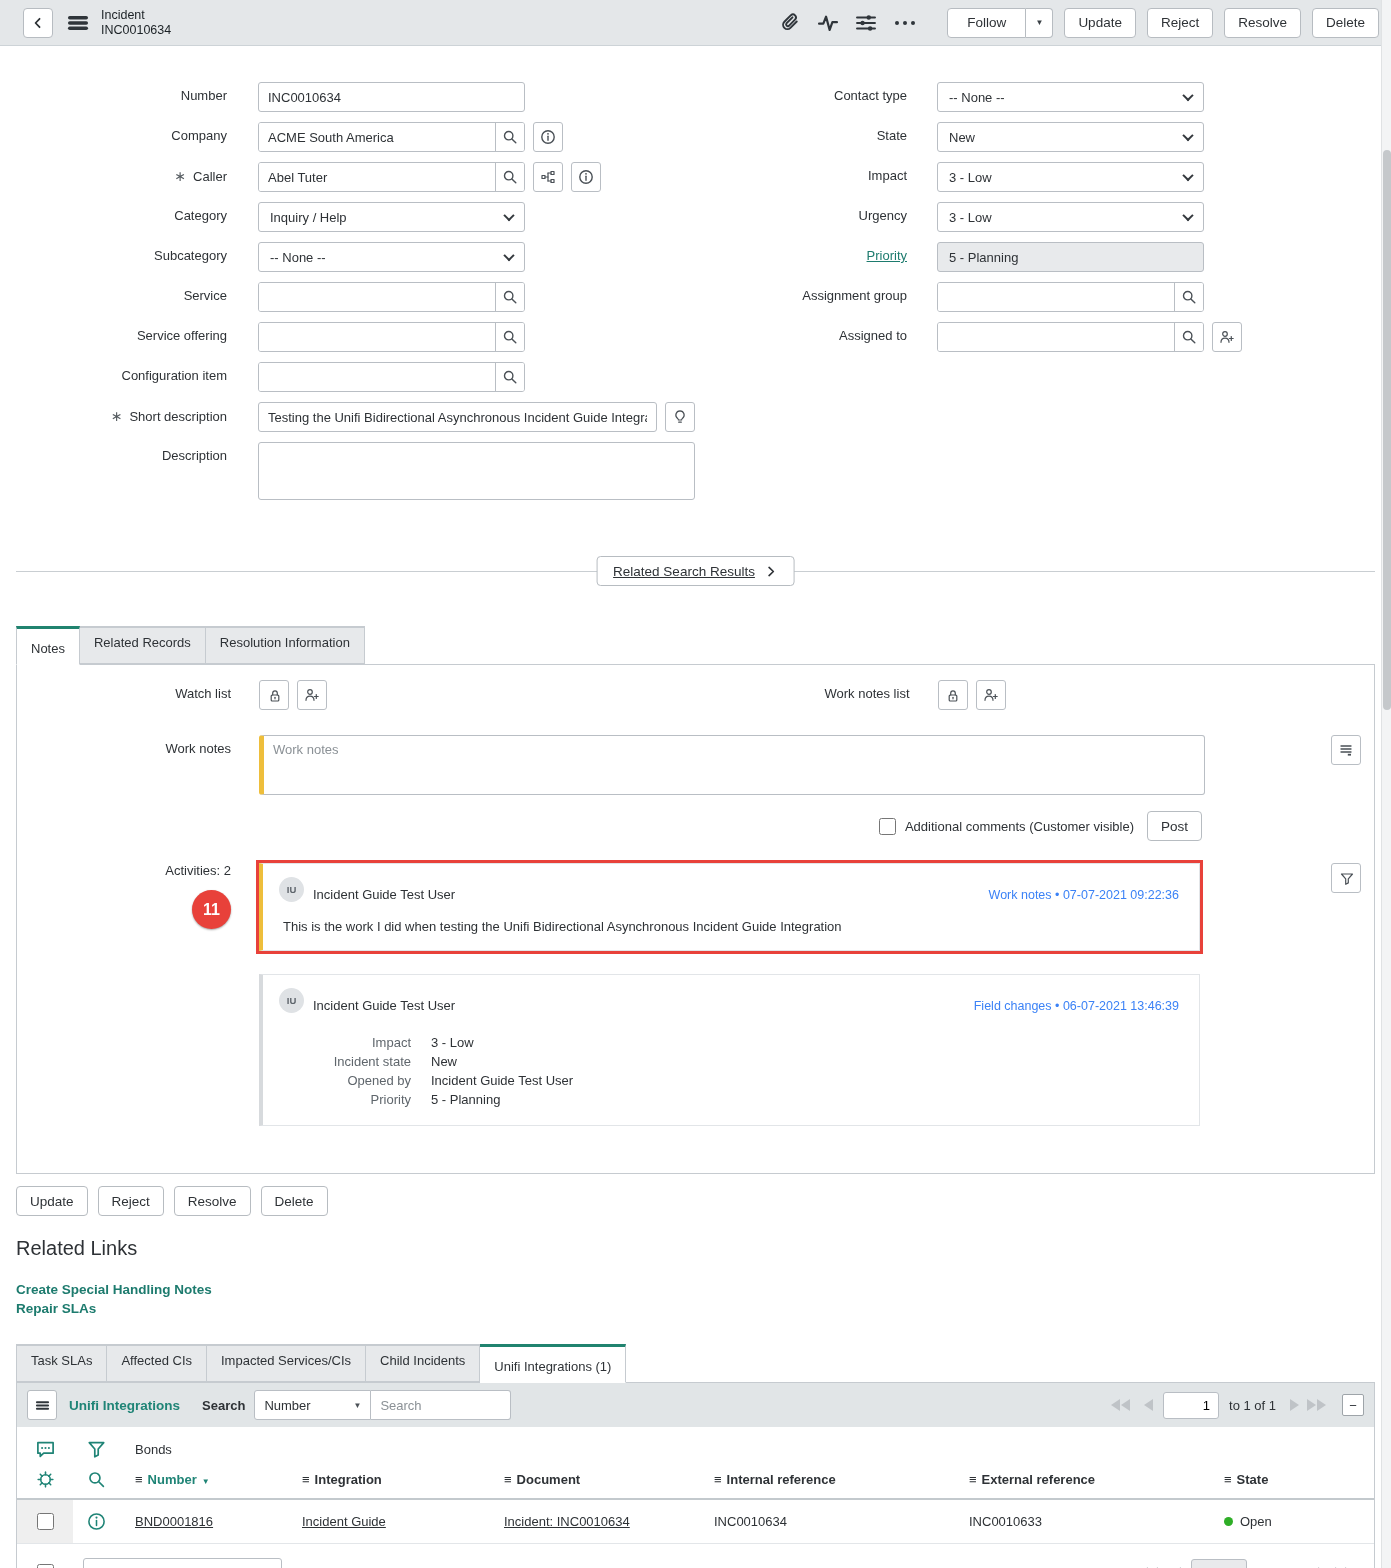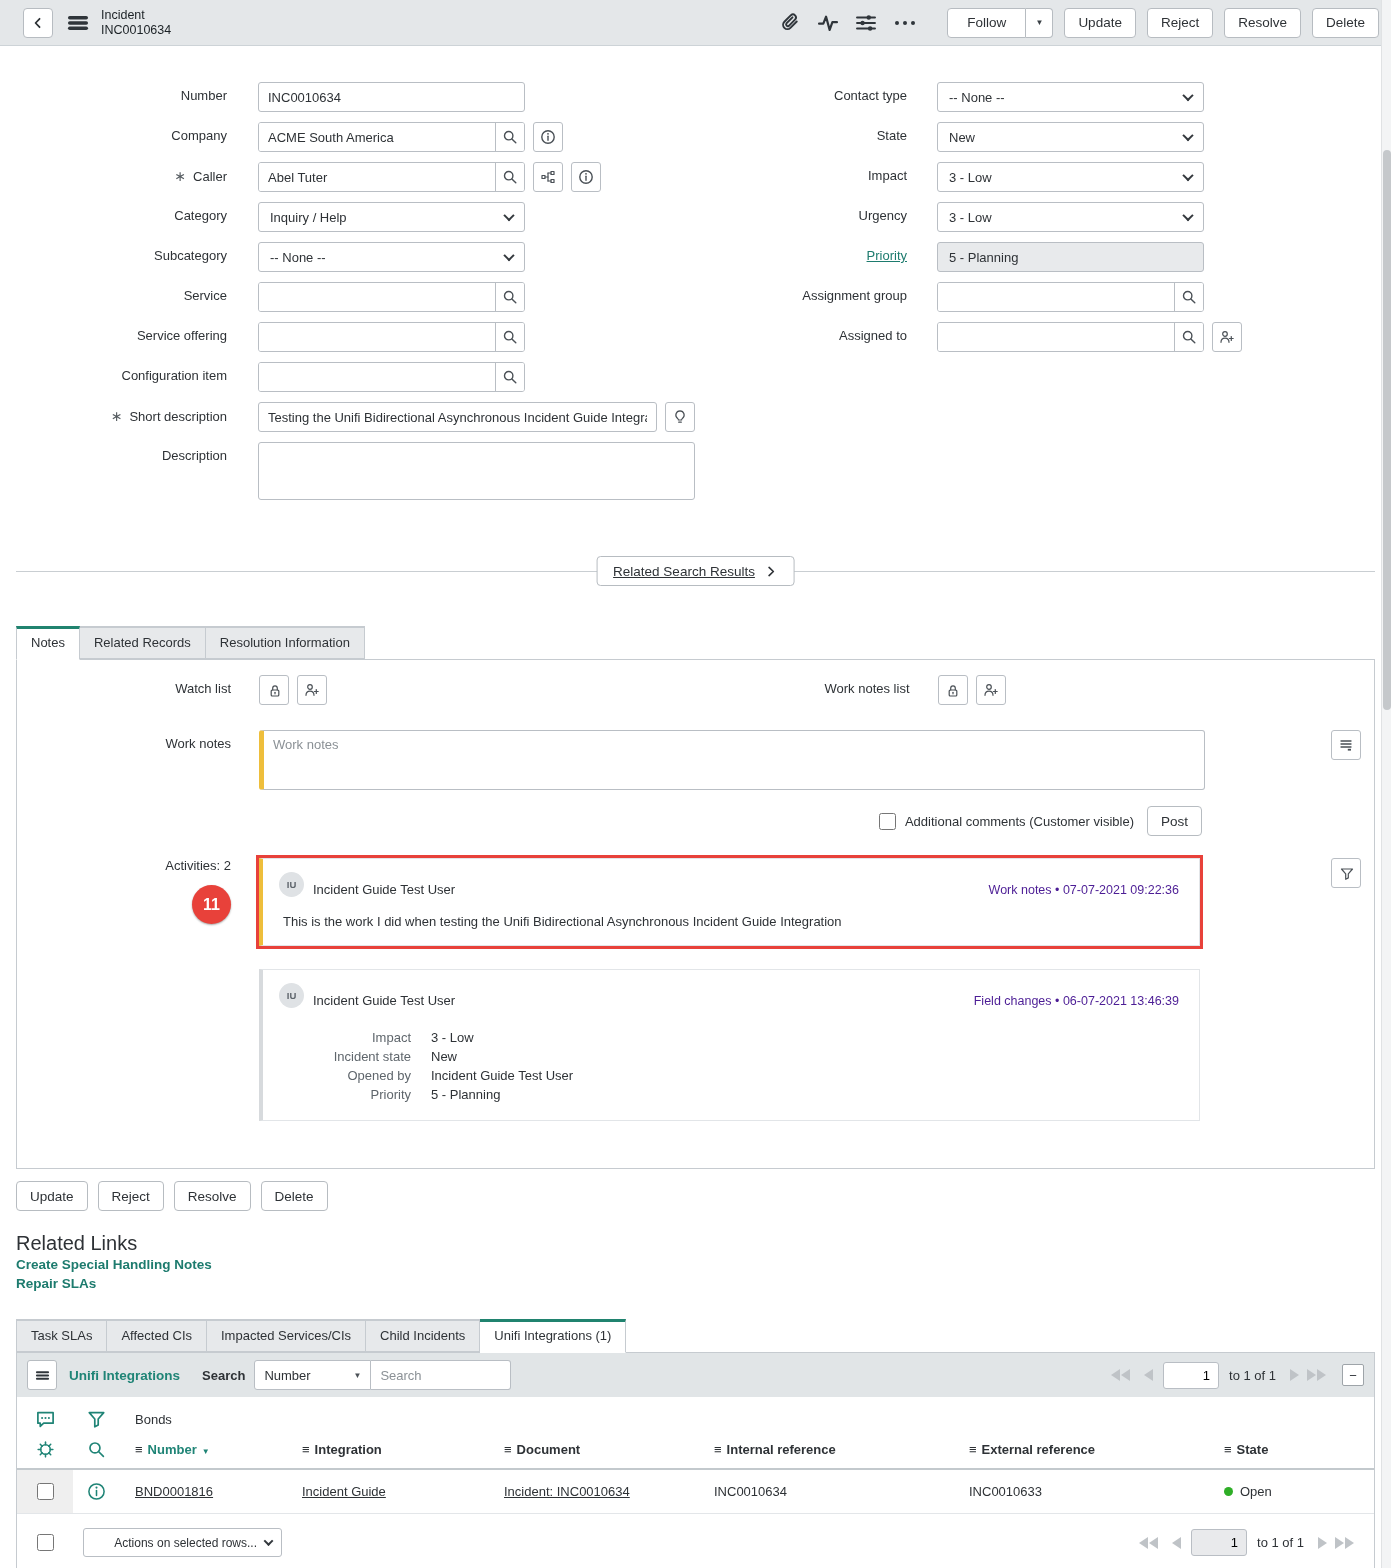--- a/index.html
+++ b/index.html
@@ -63,21 +63,21 @@
   
   .rel-search { position:relative; height:30px; margin:44px 16px 0 16px; }
   .rel-search .line { position:absolute; left:0; right:0; top:15px; border-top:1px solid #c9ced2; }
   .rel-search .btn { position:absolute; left:50%; transform:translateX(-50%); top:0; background:#fff; padding:0 16px;text-decoration:underline; }
   .rel-search .btn .cr { width:13px; height:13px; margin-left:10px; color:#2e3236; }
   
   .tabs { display:flex; margin:40px 16px 0 16px; position:relative; z-index:2; }
   .tab { padding:7px 14px 8px 14px; background:#e7e9eb; border:1px solid #c6cbd0; border-left:none;
          color:#2e3236; cursor:pointer; border-top:2px solid #c6cbd0; }
   .tab:first-child { border-left:1px solid #c6cbd0; }
-  .tab.active { background:#fff; border-top:3px solid #20836f; border-bottom:1px solid #fff; margin-bottom:-1px; padding-top:6px; }
+  .tab.active { background:#fff; border-top:3px solid #20836f; border-bottom:1px solid #fff; margin-bottom:-1px; padding-top:12px; }
   .panel { margin:0 16px; border:1px solid #c6cbd0; background:#fff; position:relative; padding:15px 0 47px 0; }
   .panel .flabel { width:242px; padding-right:28px; }
   .halfrow { display:flex; }
   .halfrow .half { width:680px; display:flex; }
   textarea.worknotes { width:946px; height:60px; border:1px solid #b9bec4; border-left:5px solid #eebe3b;
       border-radius:3px; padding:6px 9px; font-family:"Liberation Sans",sans-serif; font-size:13px; resize:none; outline:none; }
   textarea.worknotes::placeholder, input::placeholder { color:#8b9196; opacity:1; }
   .post-row { display:flex; align-items:center; justify-content:flex-end; margin:16px 172px 0 0; }
   .post-row input[type=checkbox]{ width:17px; height:17px; margin-right:9px; }
   .post-row label { margin-right:13px; }
@@ -89,31 +89,31 @@
   }
   .cards { width:941px; }
   .card { border:1px solid #e2e5e8; border-left:4px solid #d7dadd; background:#fff; padding:13px 20px 16px 16px; }
   .card.wn { border-left:4px solid #eebe3b; }
   .card.hl { outline:3px solid #e8413a; outline-offset:0; }
   .card + .card-gap { height:23px; }
   .card-head { display:flex; align-items:flex-end; }
   .avatar { width:25px; height:25px; border-radius:50%; background:#dfe2e5; color:#5d646b; font-size:9.5px; font-weight:bold;
             display:inline-flex; align-items:center; justify-content:center; flex:none; }
   .card-user { margin-left:9px; color:#2e3236; }
-  .card-meta { margin-left:auto; color:#4c1d95; font-size:12.5px; }
+  .card-meta { margin-left:auto; color:#3b82f6; font-size:12.5px; }
   .card-body { margin:17px 0 0 4px; color:#2e3236; }
   .fcrow { display:flex; line-height:19px; }
   .fclabel { width:128px; text-align:right; color:#5f666c; flex:none; }
   .fcvalue { margin-left:20px; color:#2e3236; }
   .panel-sidebtn { position:absolute; right:13px; }
   
   .foot-btns { display:flex; margin:12px 16px 0 16px; }
   .foot-btns .btn { margin-right:10px; }
   .rl-title { font-size:20px; font-weight:400; color:#2e3236; margin:21px 16px 0 16px; }
-  .rl-links { margin:0 16px 0 16px; }
+  .rl-links { margin:20px 16px 0 16px; }
   .rl-links a { display:block; color:#1d7b6e; font-size:13.5px; font-weight:bold; text-decoration:none; line-height:19px; cursor:pointer; }
   
   .ltabs { margin-top:26px; }
   .listbox { margin:0 16px; border:1px solid #c6cbd0; background:#fff; }
   .ltoolbar { background:#e1e5e7; padding:7px 10px; display:flex; align-items:center; }
   .ltoolbar .hbtn { width:30px; height:30px; background:#fff; border:1px solid #b7bcc1; border-radius:3px;
                     display:flex; align-items:center; justify-content:center; color:#2f353a; cursor:pointer; }
   .ltitle { color:#1f8476; font-weight:bold; margin:0 22px 0 12px; font-size:13.5px; cursor:pointer; }
   .lsearchlbl { margin-right:9px; font-weight:bold; }
   .lsel { display:inline-flex; align-items:center; justify-content:space-between; width:117px; height:30px;

